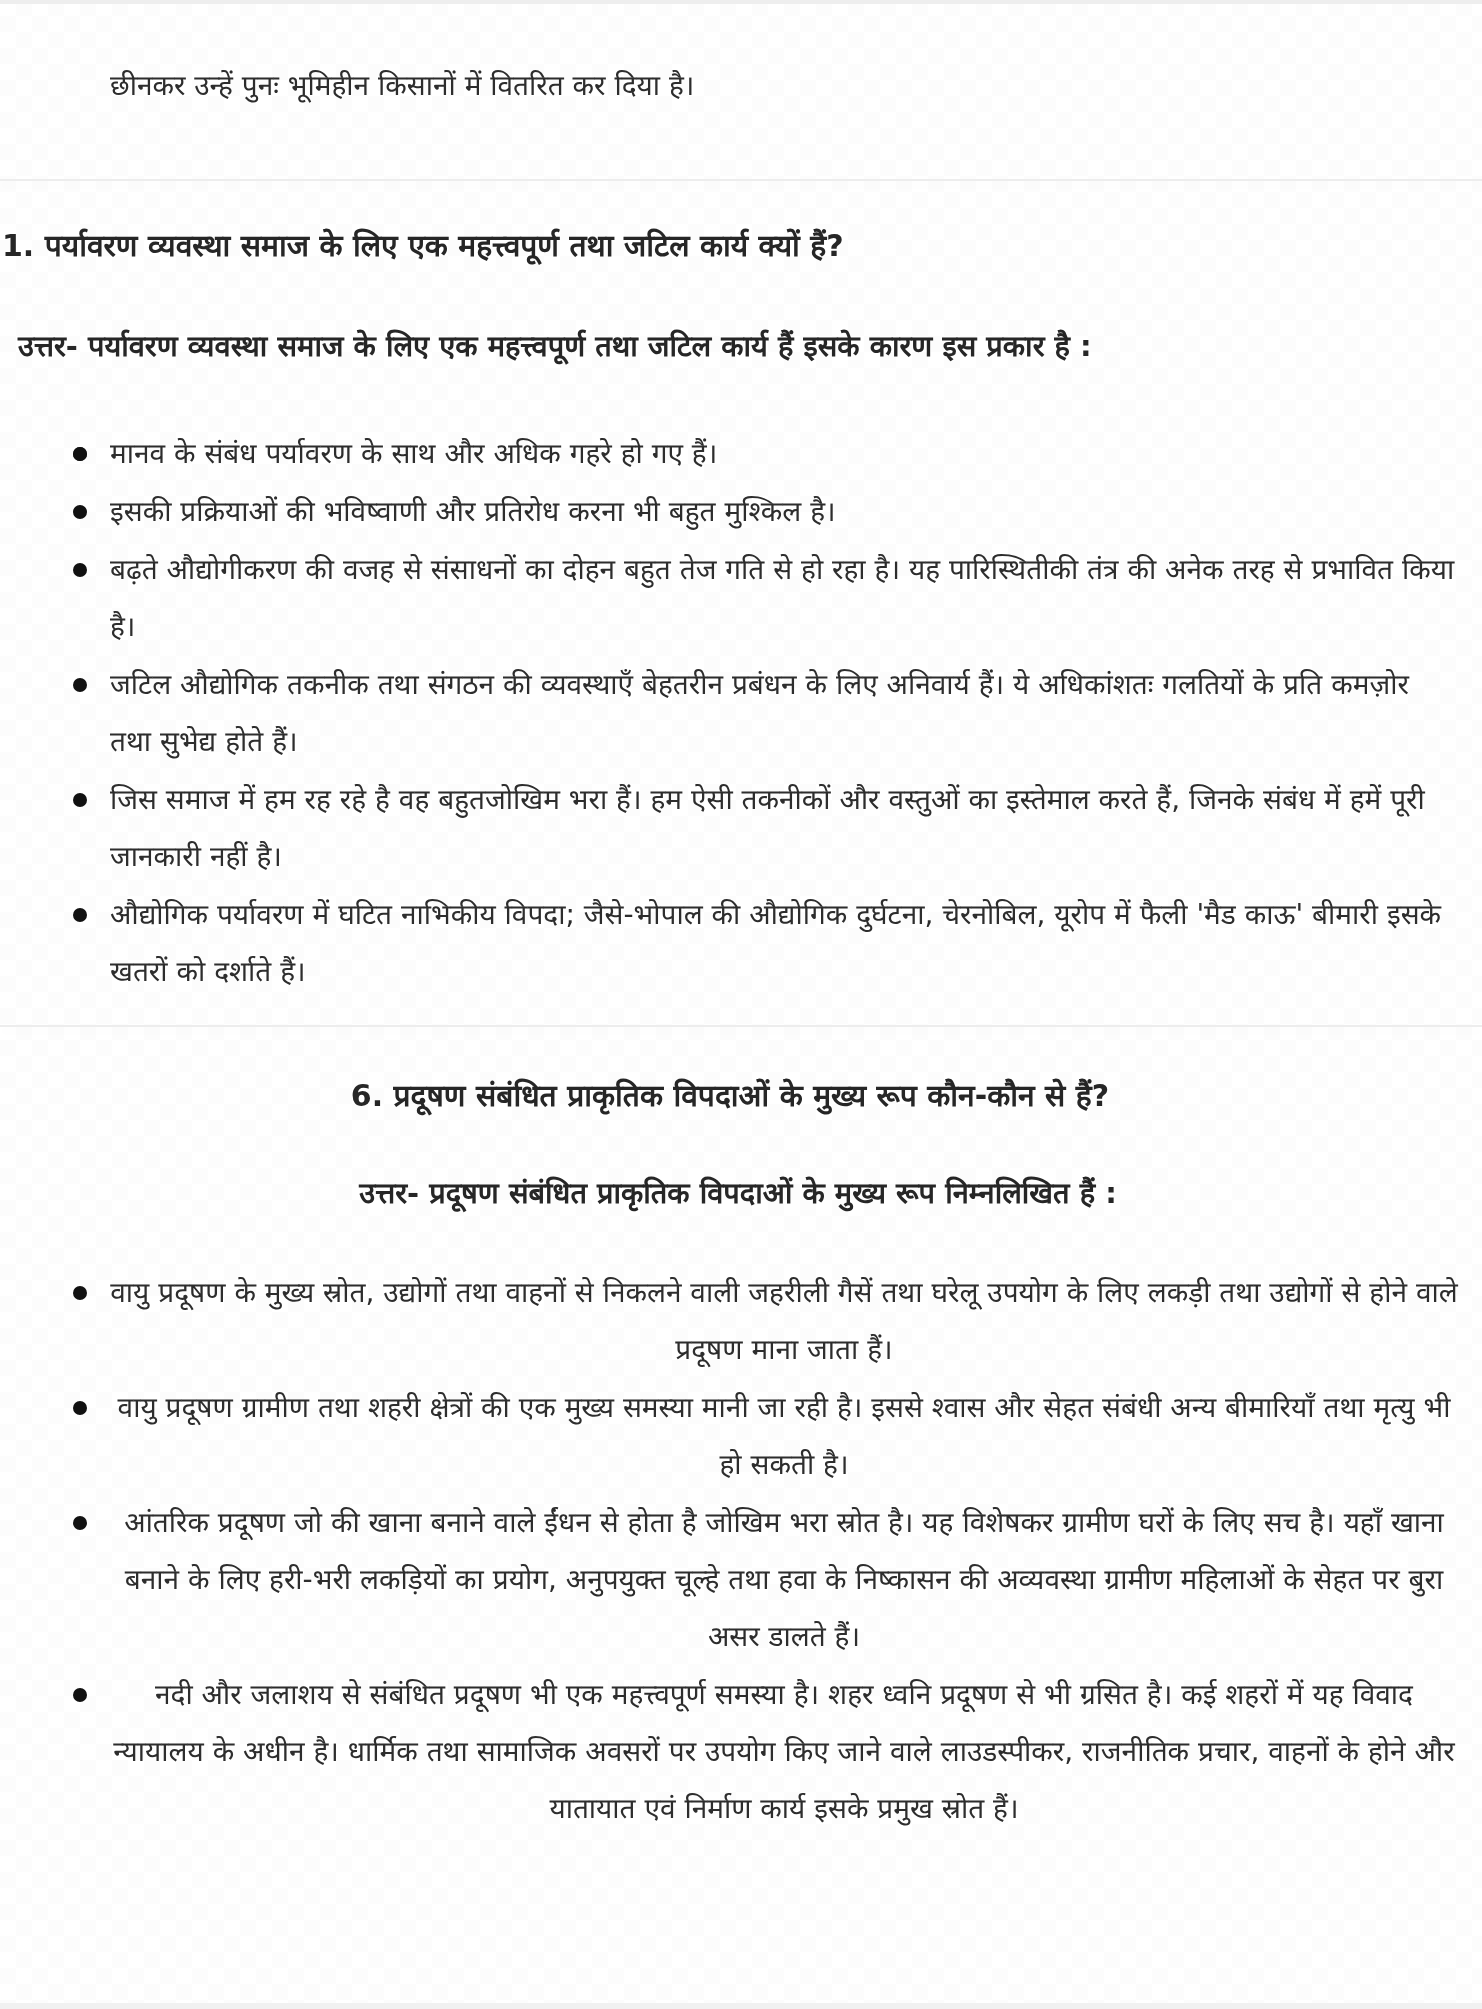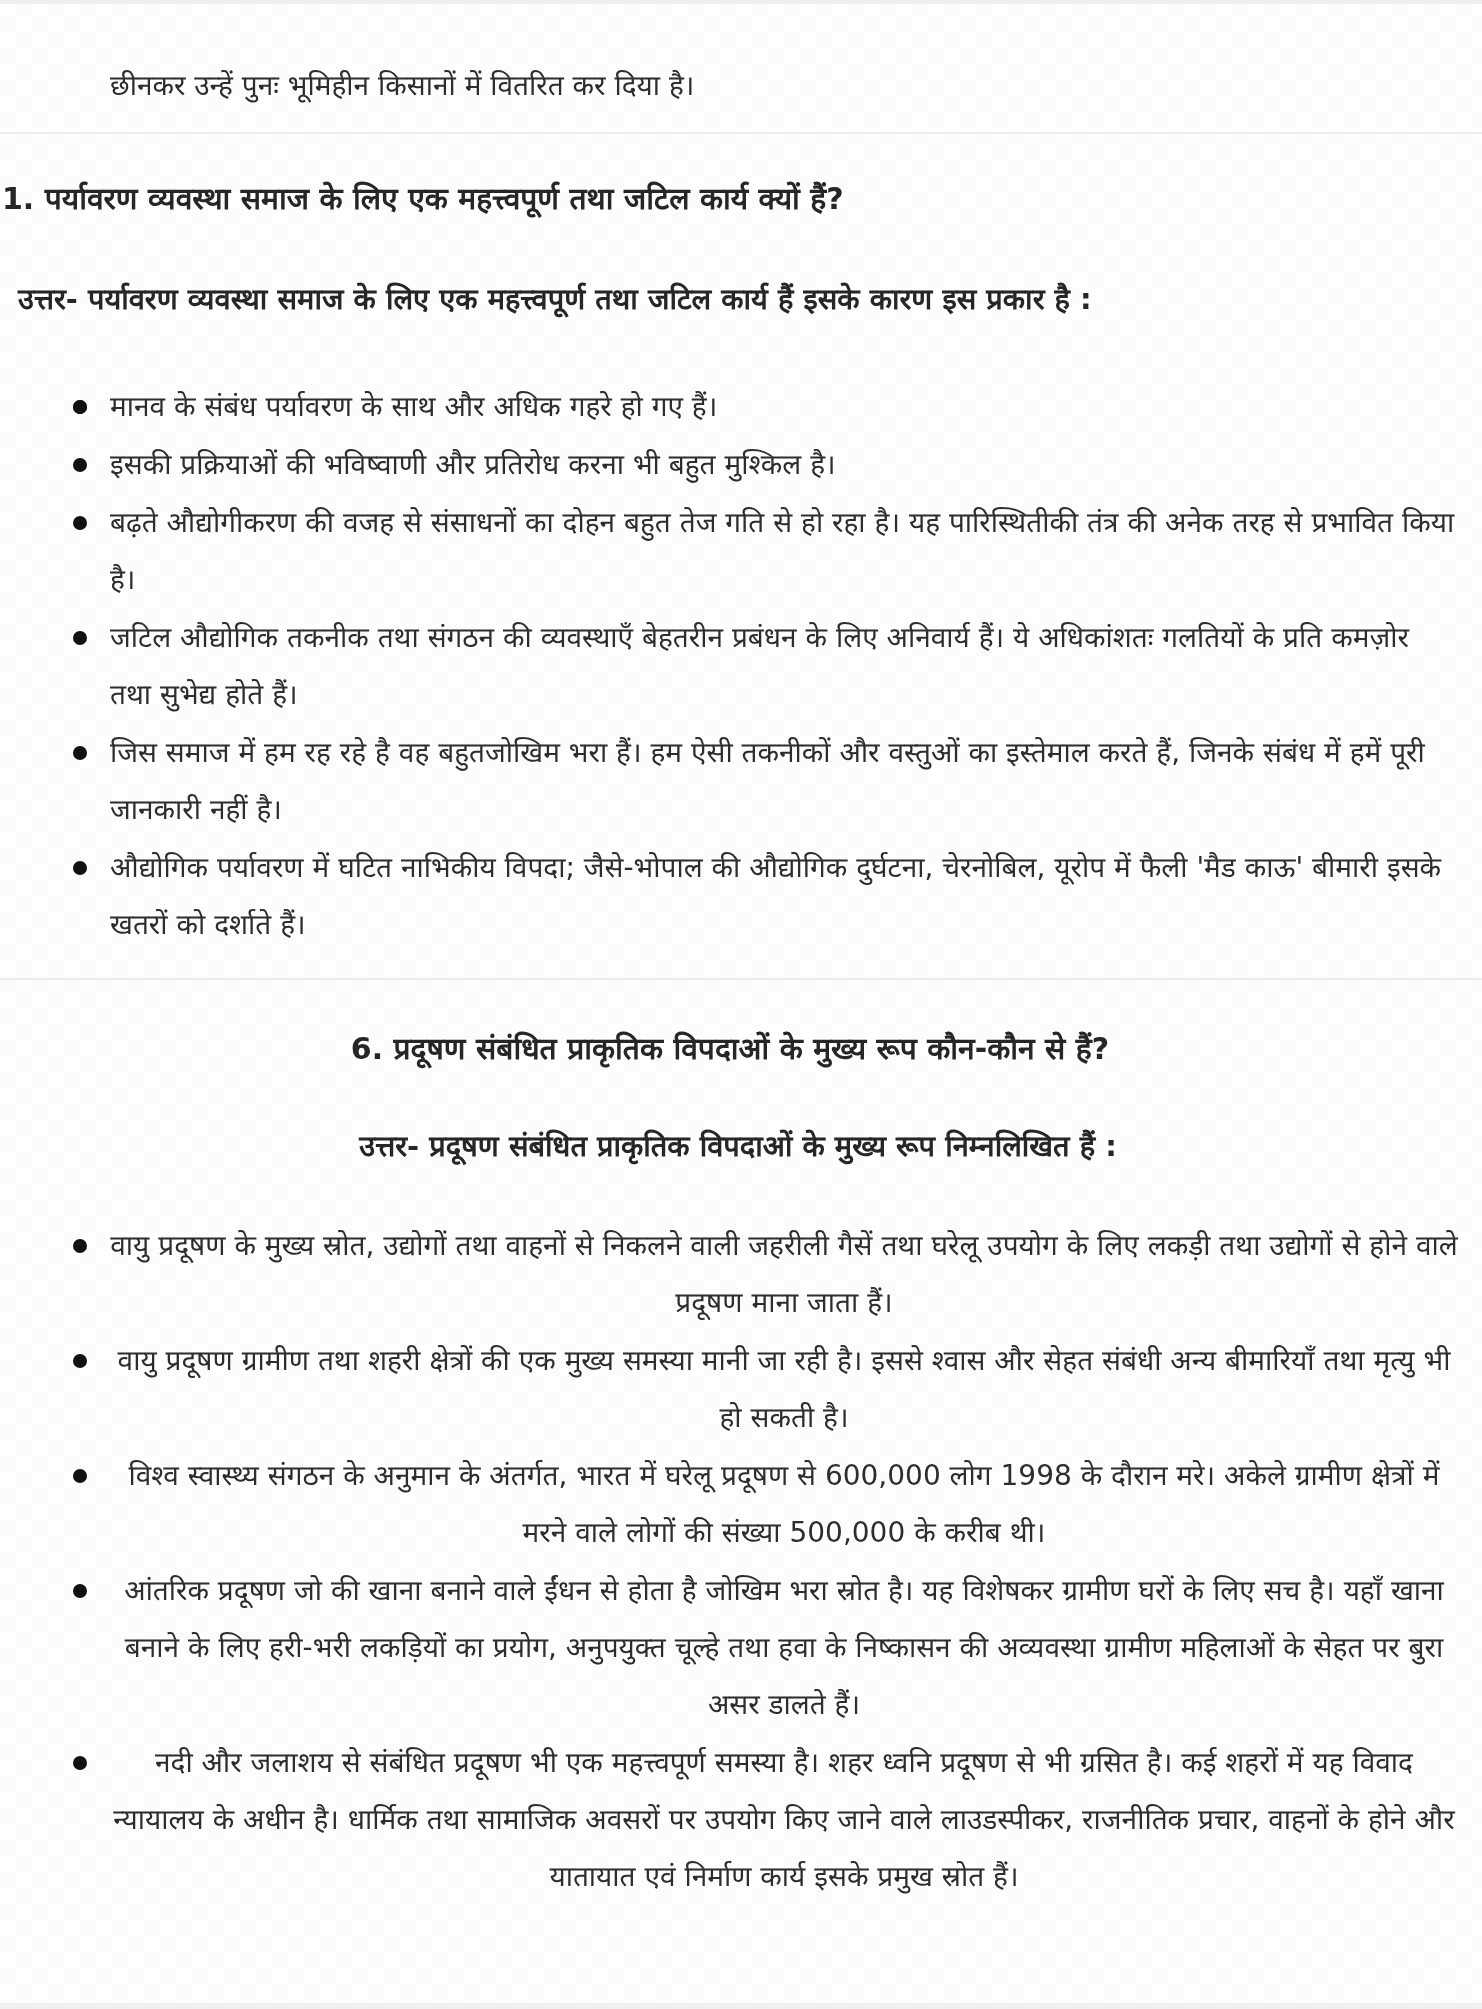--- a/index.html
+++ b/index.html
@@ -17,21 +17,21 @@
     
     background-image: conic-gradient(#fcfcfc 25%, #ffffff 0 50%, #fcfcfc 0 75%, #ffffff 0);
     background-size: 32px 32px;
   }
   .top-strip {
     height: 4px;
     background: #eeeeee;
   }
   .intro-section {
     box-sizing: border-box;
-    height: 128px;
+    height: 175px;
     padding: 62px 24px 0 110px;
     font-size: 28px;
     line-height: 40px;
   }
   .section-divider {
     height: 2px;
     background: #ededed;
     box-shadow: 0 5px 9px rgba(0,0,0,0.03);
   }
   .qa-section {
@@ -150,24 +150,20 @@
     <li>
       <span class="dot"></span>
       <span>वायु प्रदूषण के मुख्य स्रोत, उद्योगों तथा वाहनों से निकलने वाली जहरीली गैसें तथा घरेलू उपयोग के लिए लकड़ी तथा उद्योगों से होने वाले प्रदूषण माना जाता हैं।</span>
     </li>
     <li>
       <span class="dot"></span>
       <span>वायु प्रदूषण ग्रामीण तथा शहरी क्षेत्रों की एक मुख्य समस्या मानी जा रही है। इससे श्वास और सेहत संबंधी अन्य बीमारियाँ तथा मृत्यु भी हो सकती है।</span>
     </li>
     <li>
       <span class="dot"></span>
-      <span>विश्व स्वास्थ्य संगठन के अनुमान के अंतर्गत, भारत में घरेलू प्रदूषण से 600,000 लोग 1998 के दौरान मरे। अकेले ग्रामीण क्षेत्रों में मरने वाले लोगों की संख्या 500,000 के करीब थी।</span>
-    </li>
-    <li>
-      <span class="dot"></span>
       <span>आंतरिक प्रदूषण जो की खाना बनाने वाले ईंधन से होता है जोखिम भरा स्रोत है। यह विशेषकर ग्रामीण घरों के लिए सच है। यहाँ खाना बनाने के लिए हरी-भरी लकड़ियों का प्रयोग, अनुपयुक्त चूल्हे तथा हवा के निष्कासन की अव्यवस्था ग्रामीण महिलाओं के सेहत पर बुरा असर डालते हैं।</span>
     </li>
     <li>
       <span class="dot"></span>
       <span>नदी और जलाशय से संबंधित प्रदूषण भी एक महत्त्वपूर्ण समस्या है। शहर ध्वनि प्रदूषण से भी ग्रसित है। कई शहरों में यह विवाद न्यायालय के अधीन है। धार्मिक तथा सामाजिक अवसरों पर उपयोग किए जाने वाले लाउडस्पीकर, राजनीतिक प्रचार, वाहनों के होने और यातायात एवं निर्माण कार्य इसके प्रमुख स्रोत हैं।</span>
     </li>
   </ul>
 </section>
 
 <div class="bottom-strip"></div>

